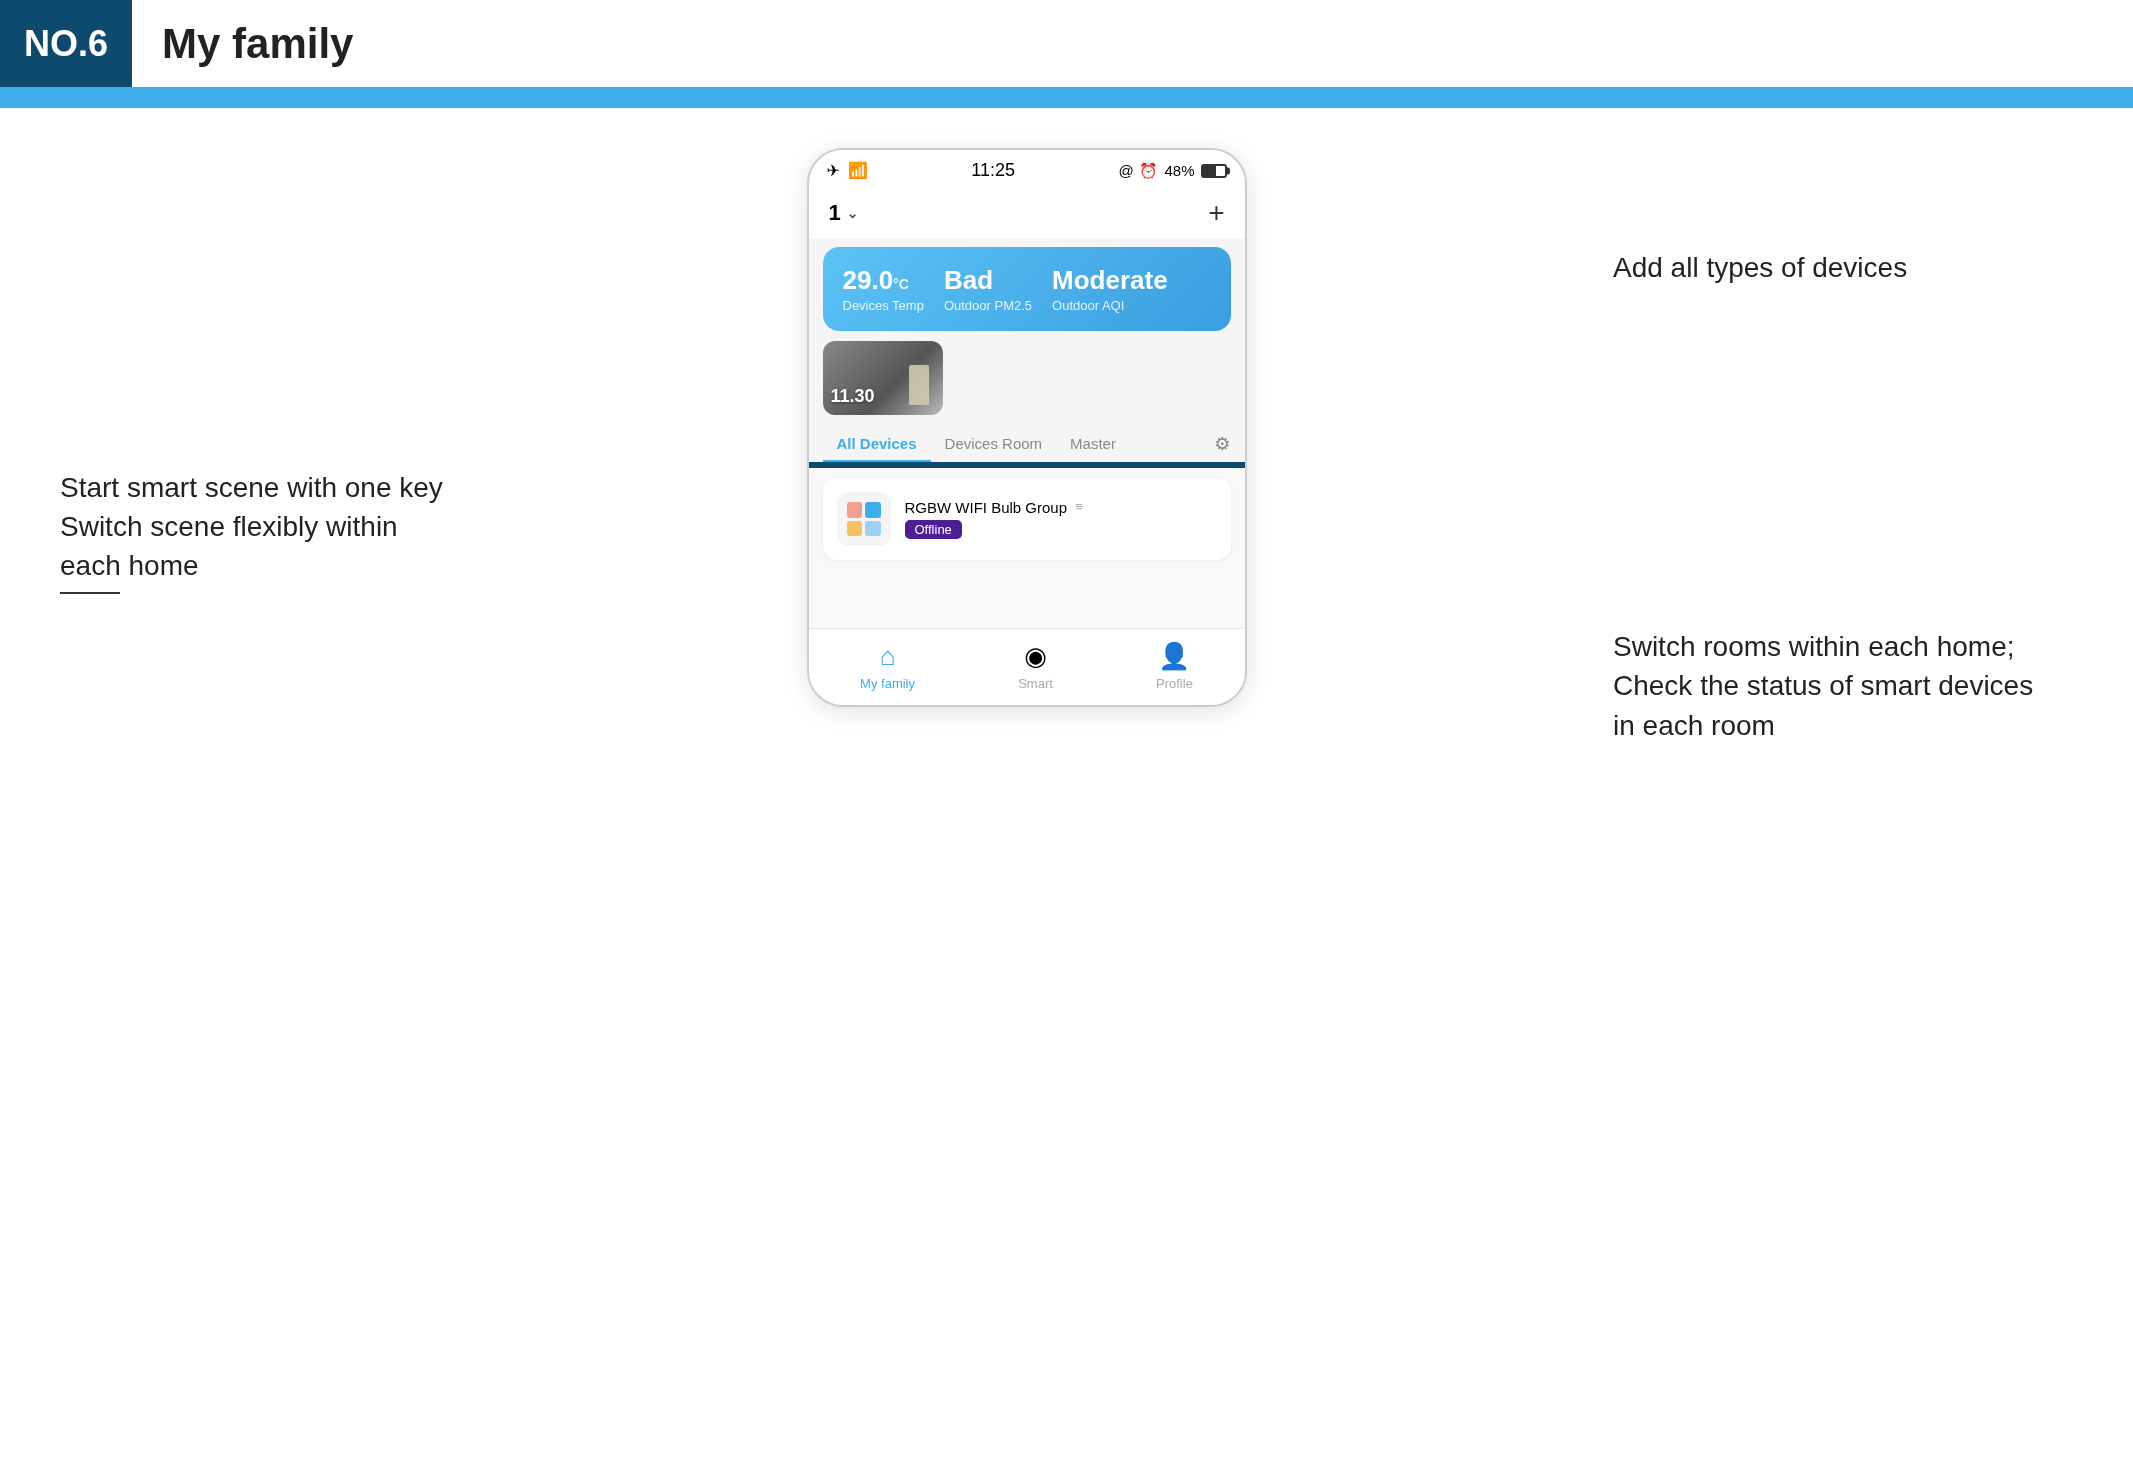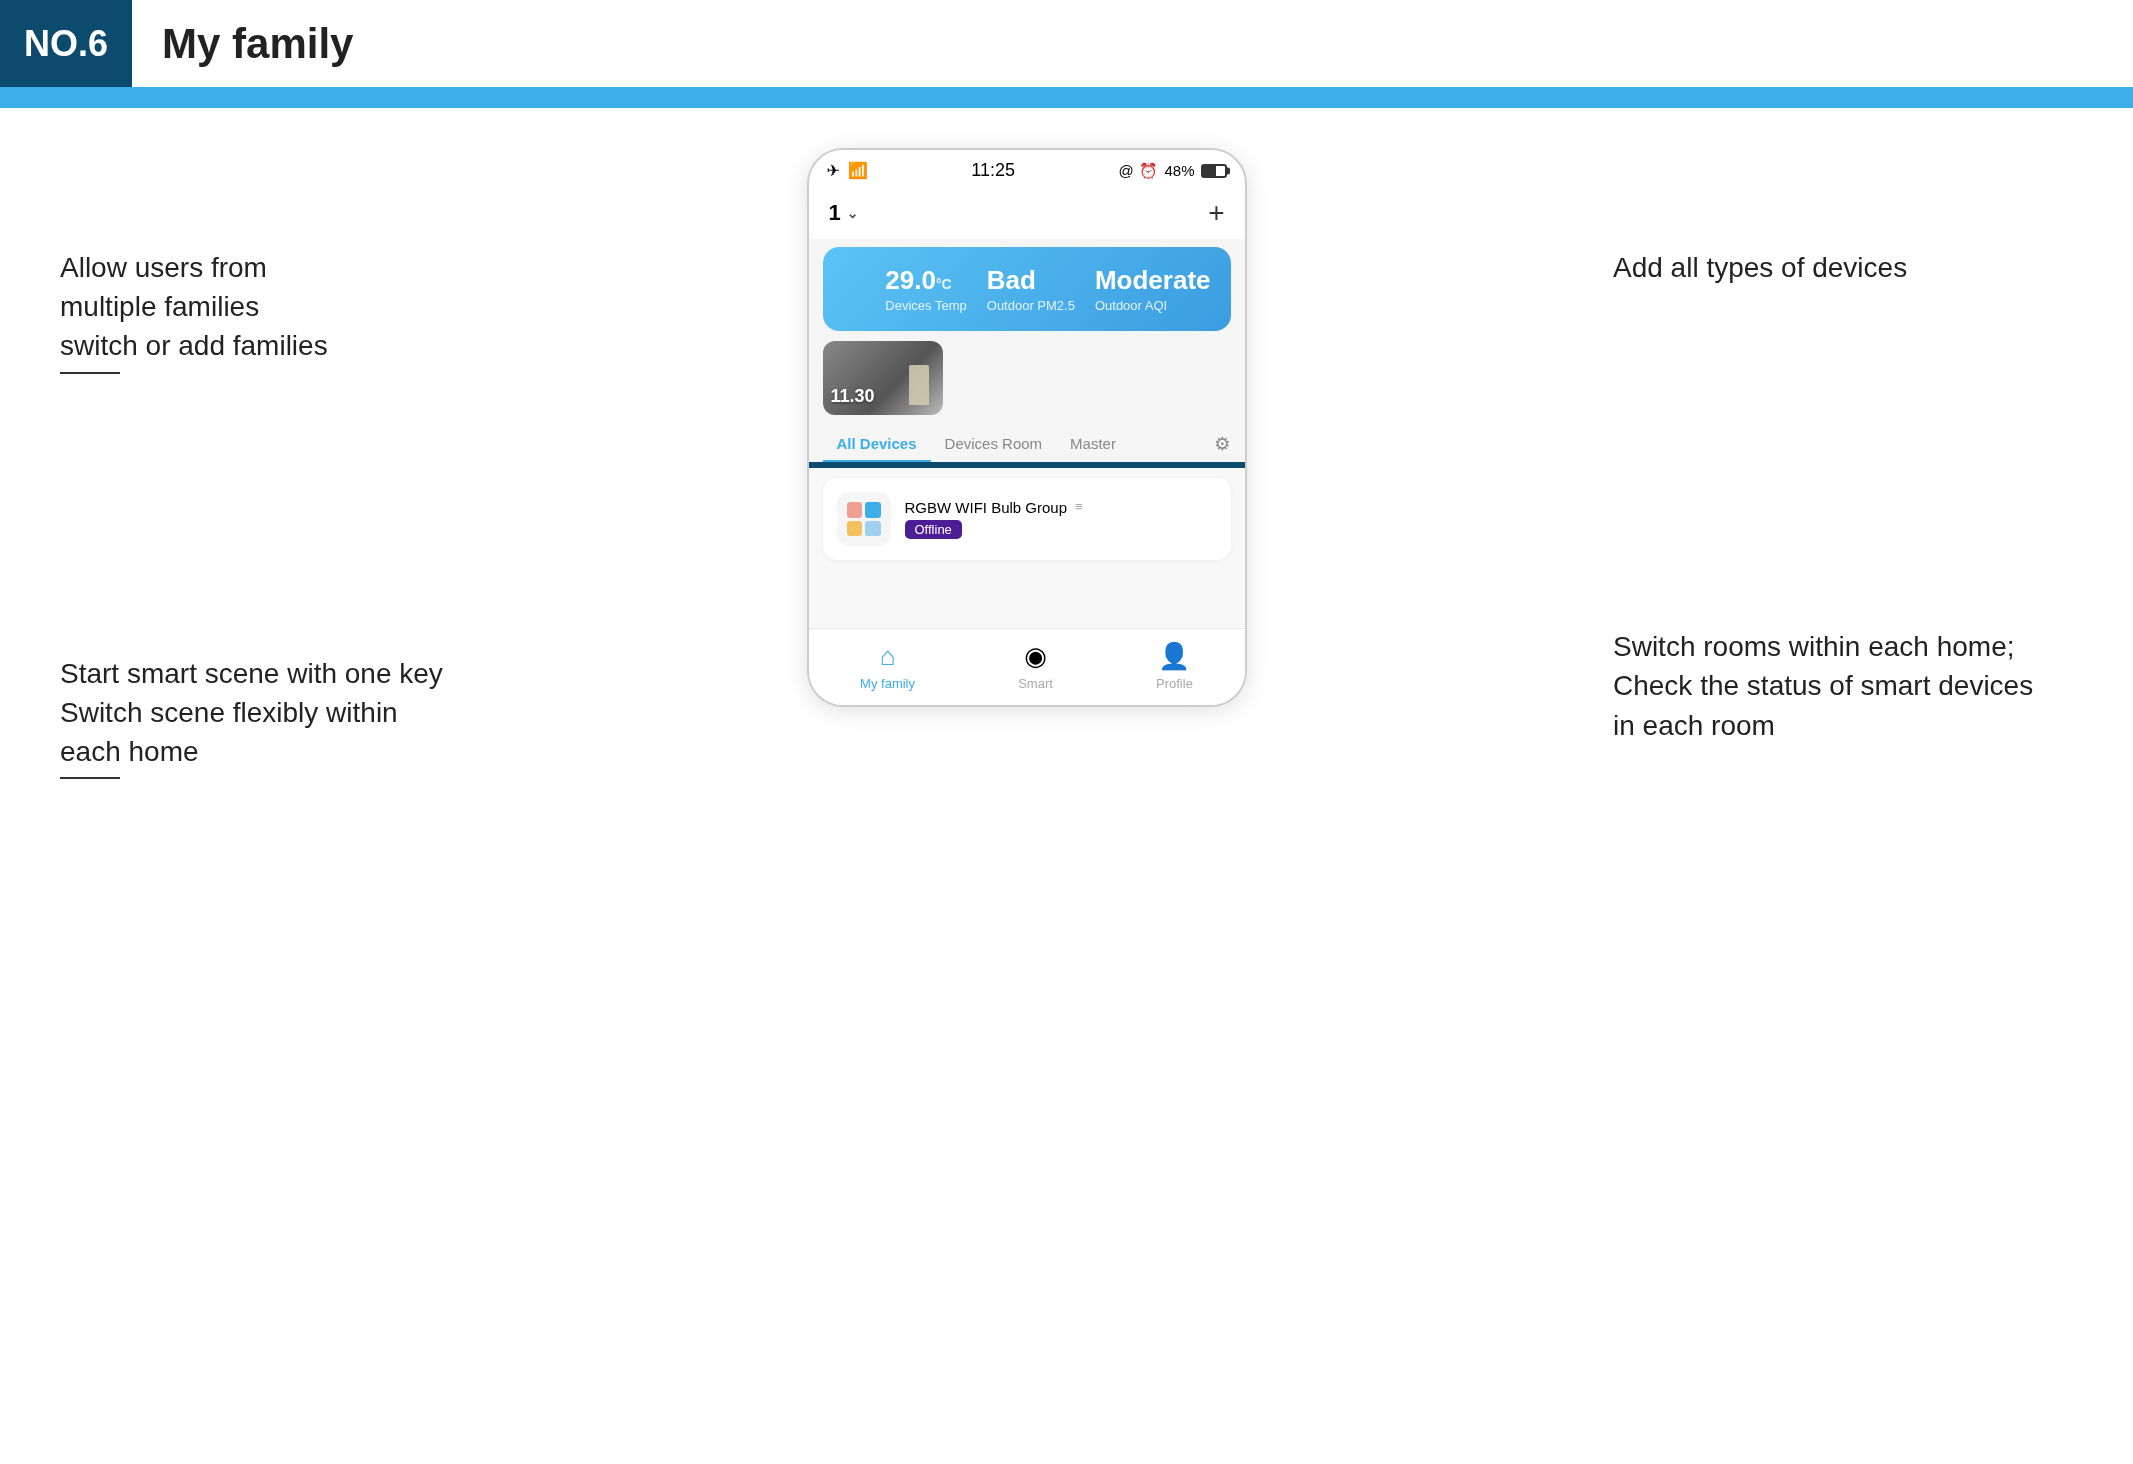--- a/index.html
+++ b/index.html
@@ -184,21 +184,20 @@
 
     
     .weather-card {
       margin: 8px 14px;
       background: linear-gradient(135deg, #5bc3f5 0%, #3a9de0 100%);
       border-radius: 16px;
       padding: 18px 20px;
       display: flex;
       gap: 20px;
       align-items: flex-start;
-      justify-content: flex-end;
     }
     .weather-item {
       display: flex;
       flex-direction: column;
     }
     .weather-value {
       font-size: 26px;
       font-weight: bold;
       color: #fff;
     }
@@ -385,26 +384,20 @@
 <div class="page-header">
   <div class="no-badge">NO.6</div>
   <div class="page-title">My family</div>
 </div>
 
 <div class="accent-bar"></div>
 
 <div class="main-content">
 
   <div class="left-annotations">
-    <div class="annotation top">
-      Allow users from<br>multiple families<br>switch or add families
-      <div class="left-line">
-          <span class="h-line"></span>
-        </div>
-    </div>
     <div class="annotation middle">
       Start smart scene with one key<br>Switch scene flexibly within<br>each home
       <div class="left-line">
           <span class="h-line"></span>
         </div>
     </div>
   </div>
 
   <div class="phone-container">
     <div class="phone">

